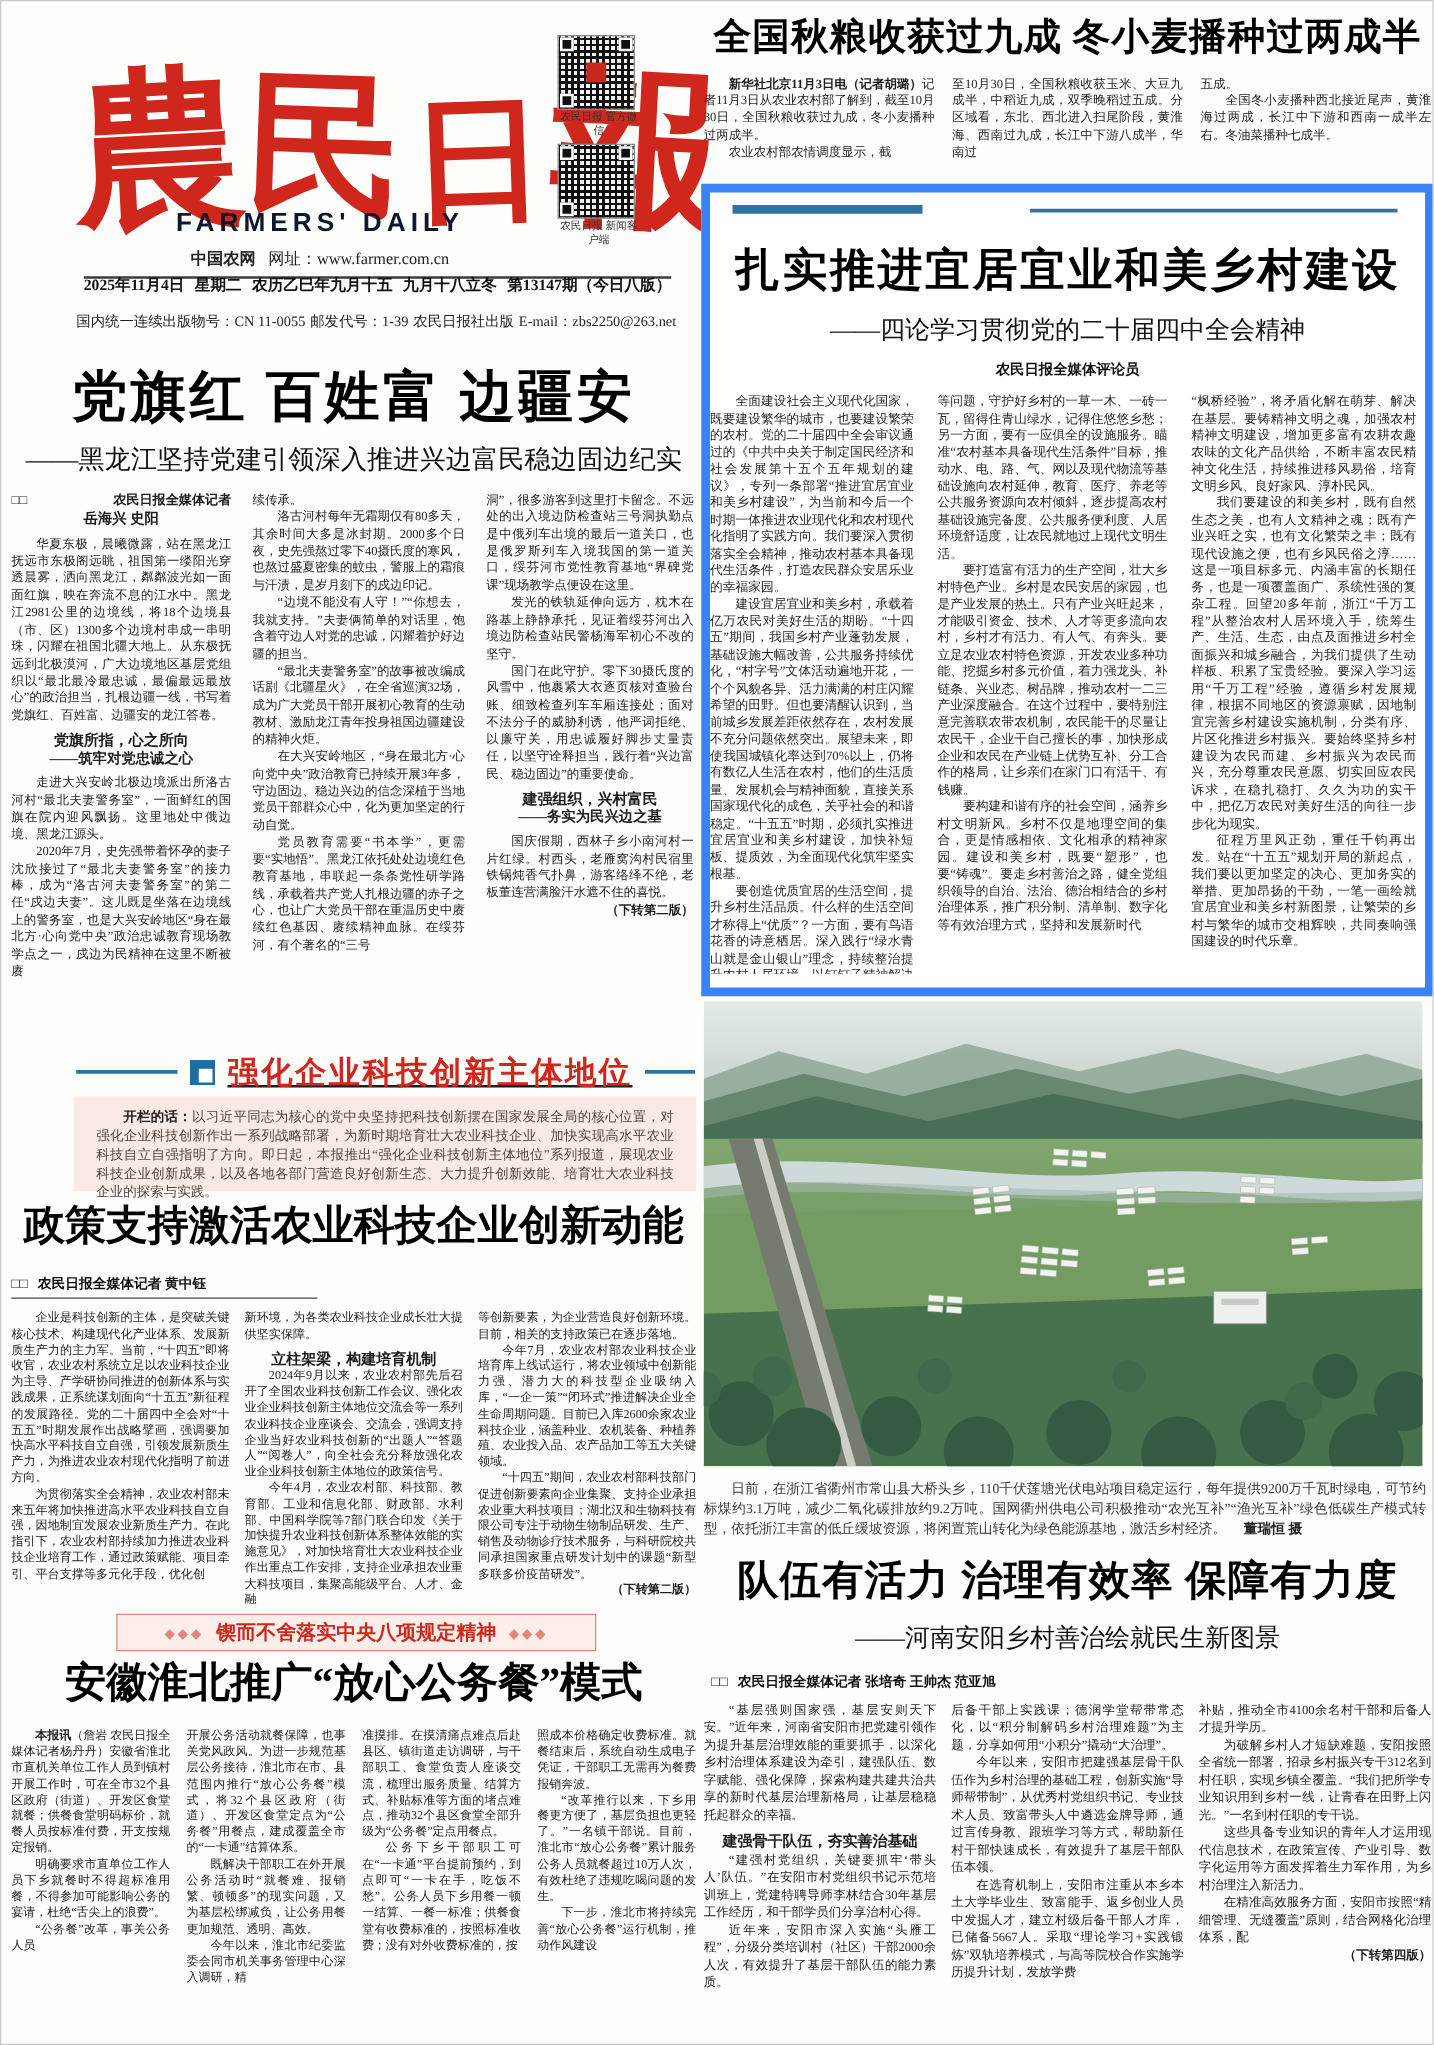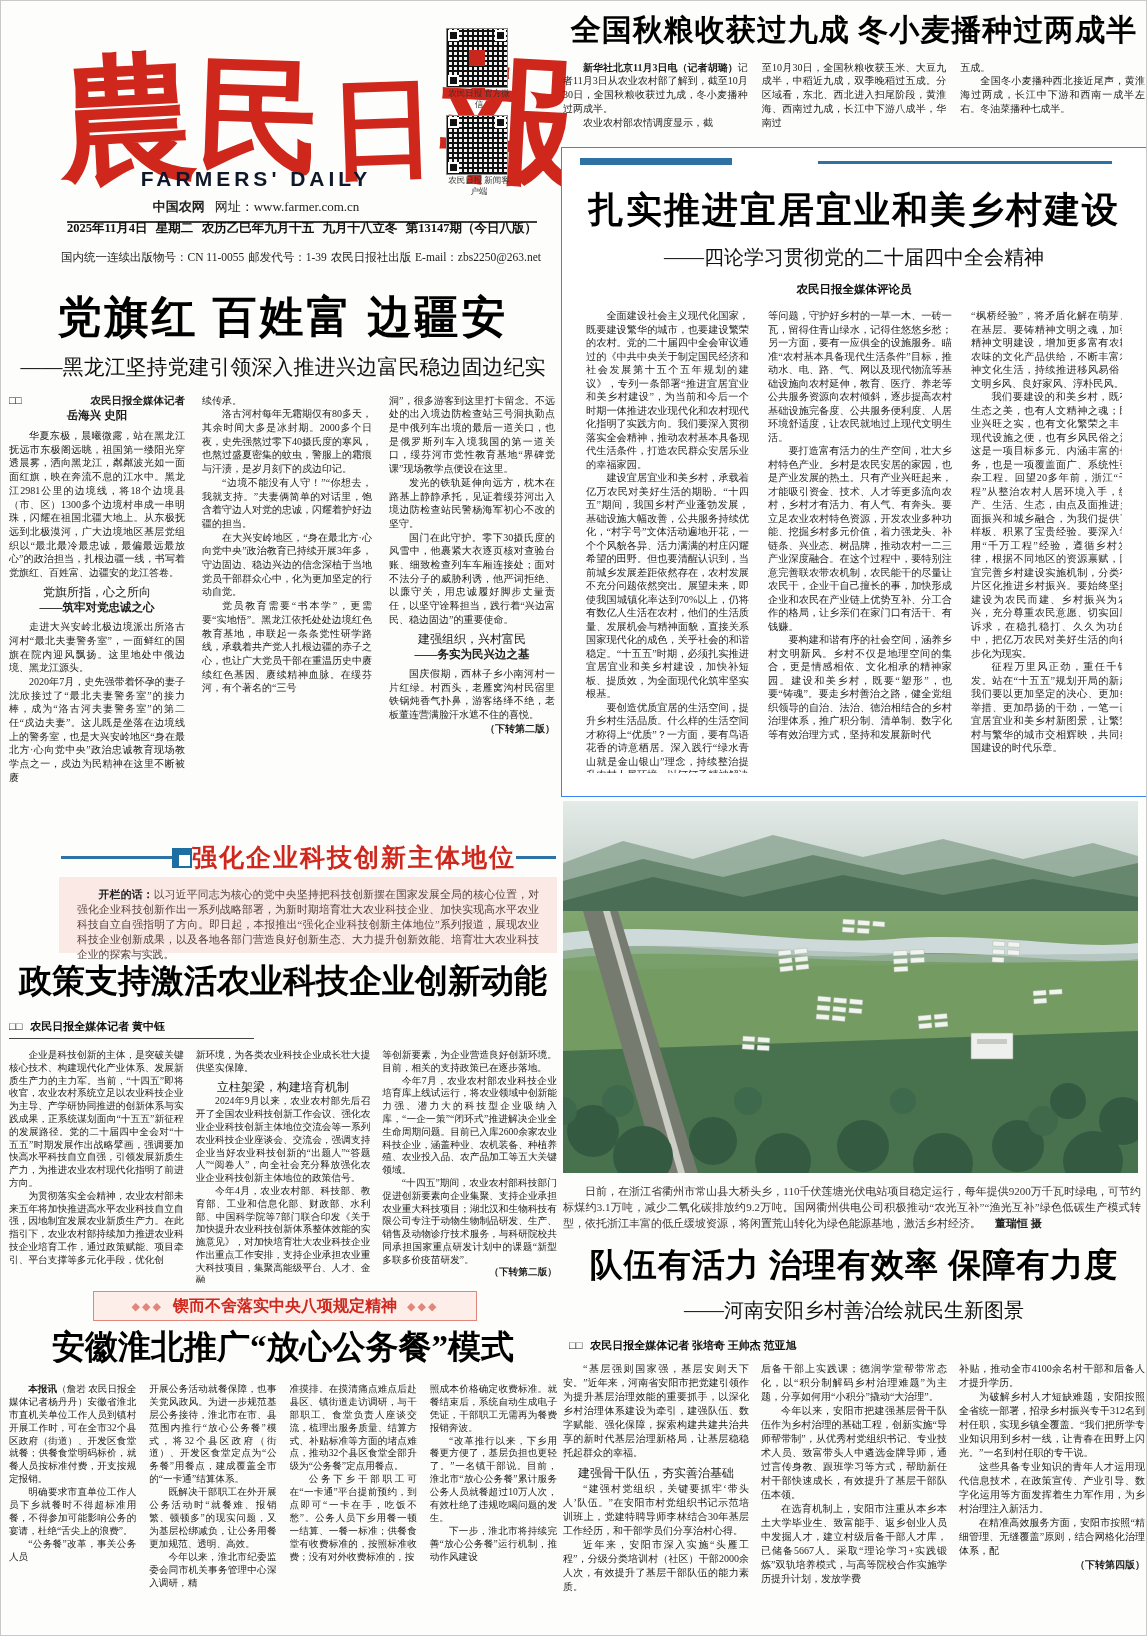--- a/index.html
+++ b/index.html
@@ -33,36 +33,36 @@
   .qrlabel{font-size:8.5px;line-height:1.25;text-align:center;color:#333;width:66px;}
   
   .headline{font-weight:900;text-align:center;color:#000;line-height:1.15;}
   .subhead{text-align:center;color:#111;}
   .byline-c{text-align:center;font-weight:bold;font-size:11.5px;color:#111;}
   .body-cols{display:flex;overflow:hidden;}
   .col{overflow:hidden;text-align:justify;}
   .col p{margin:0;text-indent:2em;}
   .col p b{font-weight:bold;}
   .col .pc{text-indent:0;}
-  .colhead{font-weight:normal;text-align:center;margin:6px 0 2px;font-size:12px;}
+  .colhead{font-weight:bold;text-align:center;margin:6px 0 2px;font-size:12px;}
   .colhead2{text-align:center;margin:0 0 5px;font-size:11.5px;font-weight:bold;color:#222;}
   .colby{display:flex;justify-content:space-between;font-weight:bold;font-size:10.5px;}
   .colby2{text-align:center;font-weight:bold;font-size:11.5px;margin:2px 0 6px;}
   .colend{text-align:right;font-weight:bold;}
   
   .grain-cols .col{font-size:10px;line-height:13.9px;}
-  .redbox{border:1px solid #3b82f6;background:#fff;box-sizing:border-box;padding:10px 24px 12px;}
+  .redbox{border:7px solid #3b82f6;background:#fff;box-sizing:border-box;padding:10px 0 12px;}
   .rb-bar{position:absolute;background:#2f71a3;}
   .rb-cols .col{font-size:10.2px;line-height:13.5px;color:#262626;}
   .dq-cols .col{font-size:10px;line-height:13.7px;}
   .po-cols .col{font-size:9.7px;line-height:12.8px;}
   .an-cols .col{font-size:10px;line-height:14px;}
   .hb-cols .col{font-size:9.6px;line-height:12.9px;}
   
-  .series-banner{display:flex;align-items:center;}
+  .series-banner{display:flex;align-items:center;gap:10px;text-decoration:underline;}
   .sb-line{flex:1;height:3px;background:#2d73a5;}
   .sb-icon{width:20px;height:20px;background:#1c6fa0;position:relative;flex:0 0 auto;}
   .sb-icon::after{content:"";position:absolute;right:2px;bottom:2px;width:11px;height:11px;background:#fff;}
   .sb-text{font-size:25px;font-weight:900;color:#cf271c;letter-spacing:2px;white-space:nowrap;}
   .pinkbox{background:#fbe9e6;padding:10px 18px;box-sizing:border-box;}
   .pinkbox p{margin:0;text-indent:2em;font-size:10.8px;line-height:15px;text-align:justify;color:#53433d;}
   .pinkbox b{color:#222;}
   .byline-l{font-weight:bold;font-size:11px;color:#111;}
   .byline-l .mk{margin-right:8px;}
   .underlined{border-bottom:1.5px solid #444;padding-bottom:4px;}
@@ -179,20 +179,21 @@
           <p>华夏东极，晨曦微露，站在黑龙江抚远市东极阁远眺，祖国第一缕阳光穿透晨雾，洒向黑龙江，粼粼波光如一面面红旗，映在奔流不息的江水中。黑龙江2981公里的边境线，将18个边境县（市、区）1300多个边境村串成一串明珠，闪耀在祖国北疆大地上。从东极抚远到北极漠河，广大边境地区基层党组织以“最北最冷最忠诚，最偏最远最放心”的政治担当，扎根边疆一线，书写着党旗红、百姓富、边疆安的龙江答卷。</p>
           <div class="colhead">党旗所指，心之所向</div>
           <div class="colhead2">——筑牢对党忠诚之心</div>
           <p>走进大兴安岭北极边境派出所洛古河村“最北夫妻警务室”，一面鲜红的国旗在院内迎风飘扬。这里地处中俄边境、黑龙江源头。</p>
           <p>2020年7月，史先强带着怀孕的妻子沈欣接过了“最北夫妻警务室”的接力棒，成为“洛古河夫妻警务室”的第二任“戍边夫妻”。这儿既是坐落在边境线上的警务室，也是大兴安岭地区“身在最北方·心向党中央”政治忠诚教育现场教学点之一，戍边为民精神在这里不断被赓</p>
         </div>
         <div class="col" style="flex: 0 0 170px;">
           <p class="pc">续传承。</p>
           <p>洛古河村每年无霜期仅有80多天，其余时间大多是冰封期。2000多个日夜，史先强熬过零下40摄氏度的寒风，也熬过盛夏密集的蚊虫，警服上的霜痕与汗渍，是岁月刻下的戍边印记。</p>
           <p>“边境不能没有人守！”“你想去，我就支持。”夫妻俩简单的对话里，饱含着守边人对党的忠诚，闪耀着护好边疆的担当。</p>
+          <p>“最北夫妻警务室”的故事被改编成话剧《北疆星火》，在全省巡演32场，成为广大党员干部开展初心教育的生动教材、激励龙江青年投身祖国边疆建设的精神火炬。</p>
           <p>在大兴安岭地区，“身在最北方·心向党中央”政治教育已持续开展3年多，守边固边、稳边兴边的信念深植于当地党员干部群众心中，化为更加坚定的行动自觉。</p>
           <p>党员教育需要“书本学”，更需要“实地悟”。黑龙江依托处处边境红色教育基地，串联起一条条党性研学路线，承载着共产党人扎根边疆的赤子之心，也让广大党员干部在重温历史中赓续红色基因、赓续精神血脉。在绥芬河，有个著名的“三号</p>
         </div>
         <div class="col" style="flex: 0 0 166px;">
           <p class="pc">洞”，很多游客到这里打卡留念。不远处的出入境边防检查站三号洞执勤点是中俄列车出境的最后一道关口，也是俄罗斯列车入境我国的第一道关口，绥芬河市党性教育基地“界碑党课”现场教学点便设在这里。</p>
           <p>发光的铁轨延伸向远方，枕木在路基上静静承托，见证着绥芬河出入境边防检查站民警杨海军初心不改的坚守。</p>
           <p>国门在此守护。零下30摄氏度的风雪中，他裹紧大衣逐页核对查验台账、细致检查列车车厢连接处；面对不法分子的威胁利诱，他严词拒绝、以廉守关，用忠诚履好脚步丈量责任，以坚守诠释担当，践行着“兴边富民、稳边固边”的重要使命。</p>
           <div class="colhead">建强组织，兴村富民</div>
           <div class="colhead2">——务实为民兴边之基</div>
           <p>国庆假期，西林子乡小南河村一片红绿。村西头，老雁窝沟村民宿里铁锅炖香气扑鼻，游客络绎不绝，老板董连营满脸汗水遮不住的喜悦。</p>

